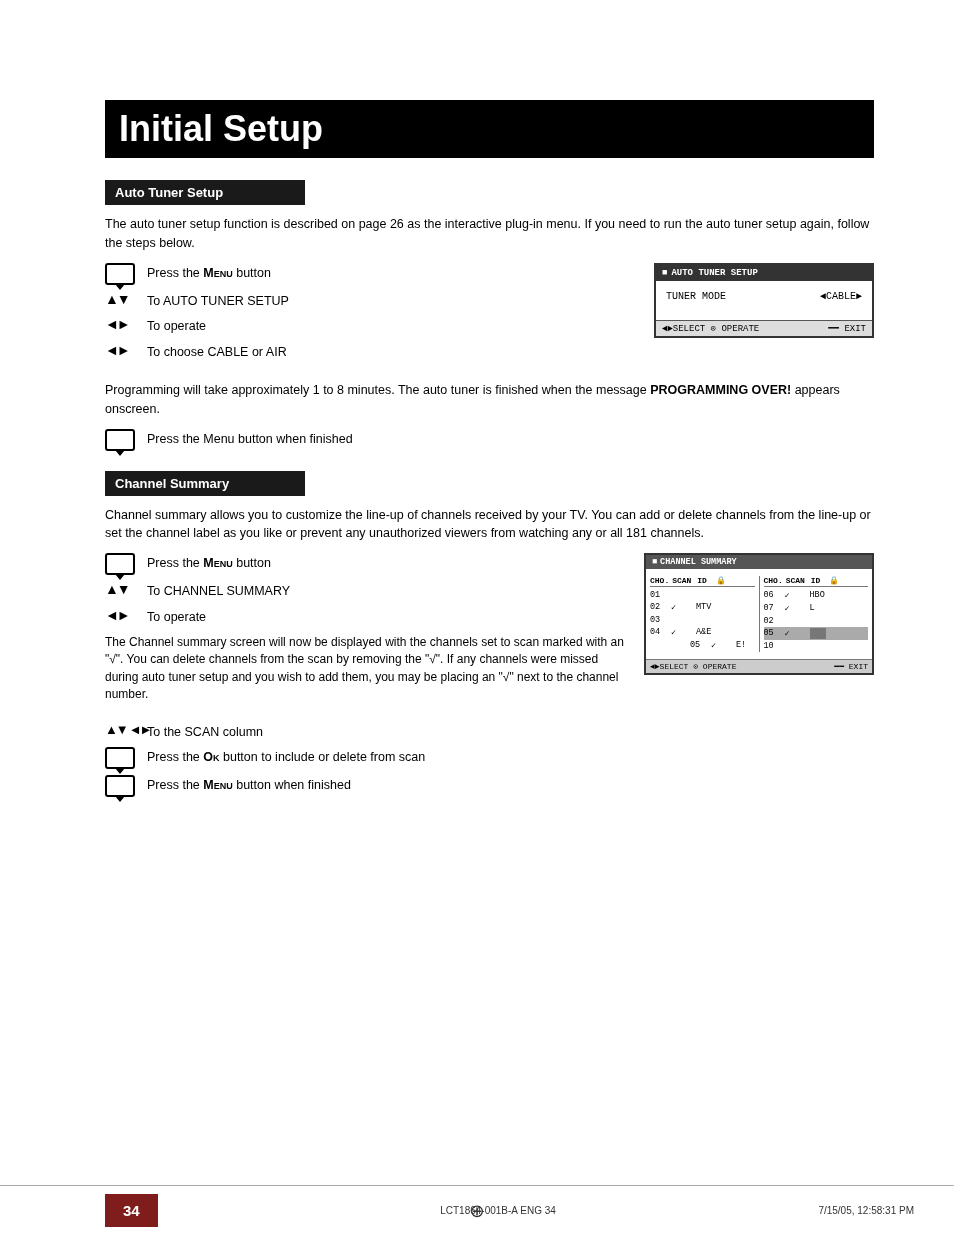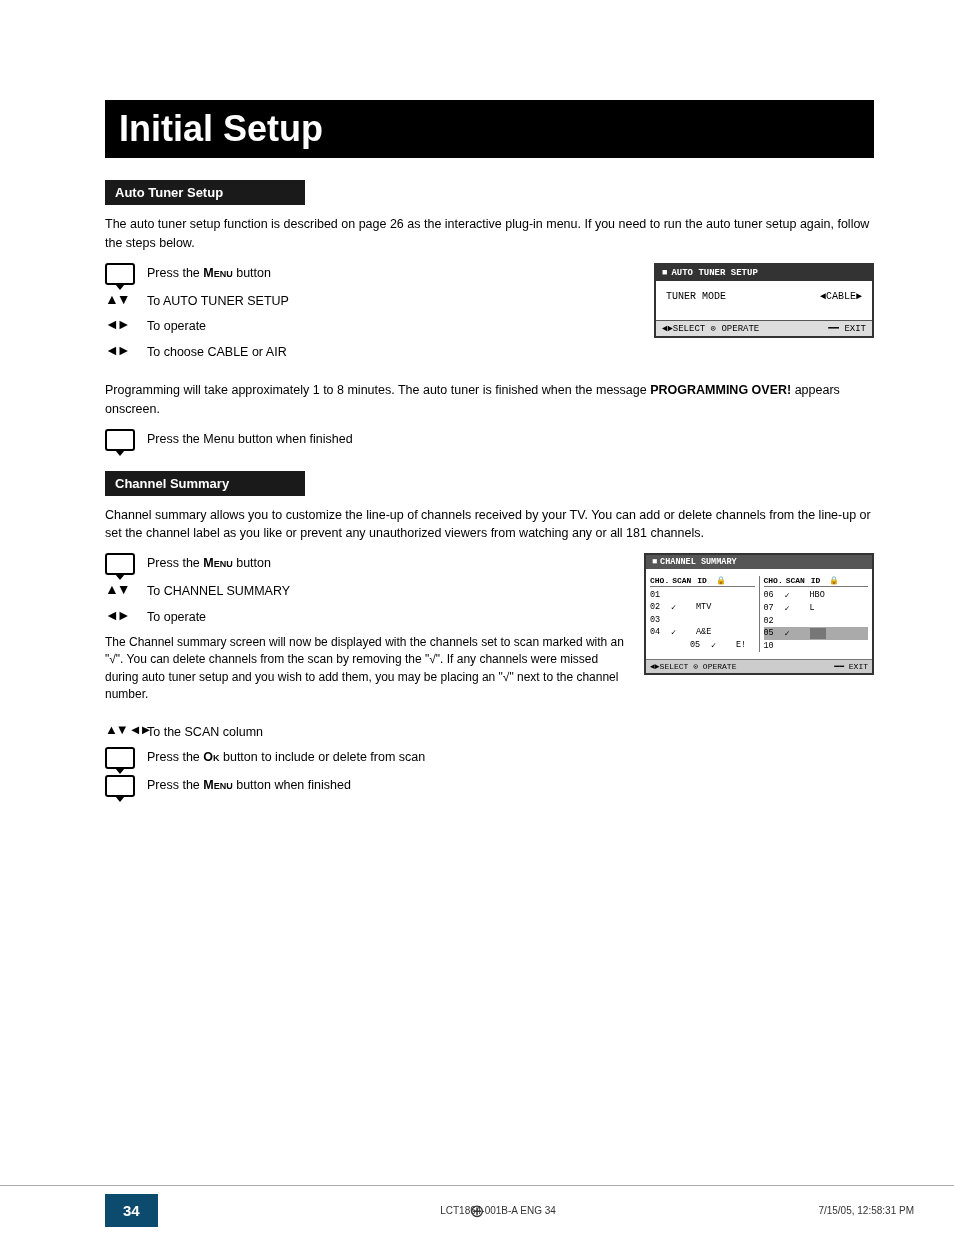--- a/index.html
+++ b/index.html
@@ -456,20 +456,20 @@
           </div>
           <div class="step-text">Press the <span style="font-variant: small-caps; font-weight:bold;">Menu</span> button when finished</div>
         </div>
       </div>
     </div>
 
   </div>
 
   <div style="position:absolute; bottom:0; left:0; right:0; height:50px; border-top: 1px solid #aaa; display:flex; align-items:center;">
 
-    <div style="background:#0c4a6e; color:#fff; font-size:15px; font-weight:bold; padding:8px 18px; margin-left:105px;">34</div>
+    <div style="background:#7f1d1d; color:#fff; font-size:15px; font-weight:bold; padding:8px 18px; margin-left:105px;">34</div>
     <div style="flex:1; text-align:center; font-size:10px; color:#333; padding-left: 20px;">
       <span>LCT1864-001B-A ENG  34</span>
     </div>
     <div style="font-size:18px; color:#333; position:absolute; left:50%; transform:translateX(-50%);">⊕</div>
     <div style="font-size:10px; color:#333; padding-right:40px;">7/15/05, 12:58:31 PM</div>
   </div>
 </div>
 
 </body></html>

